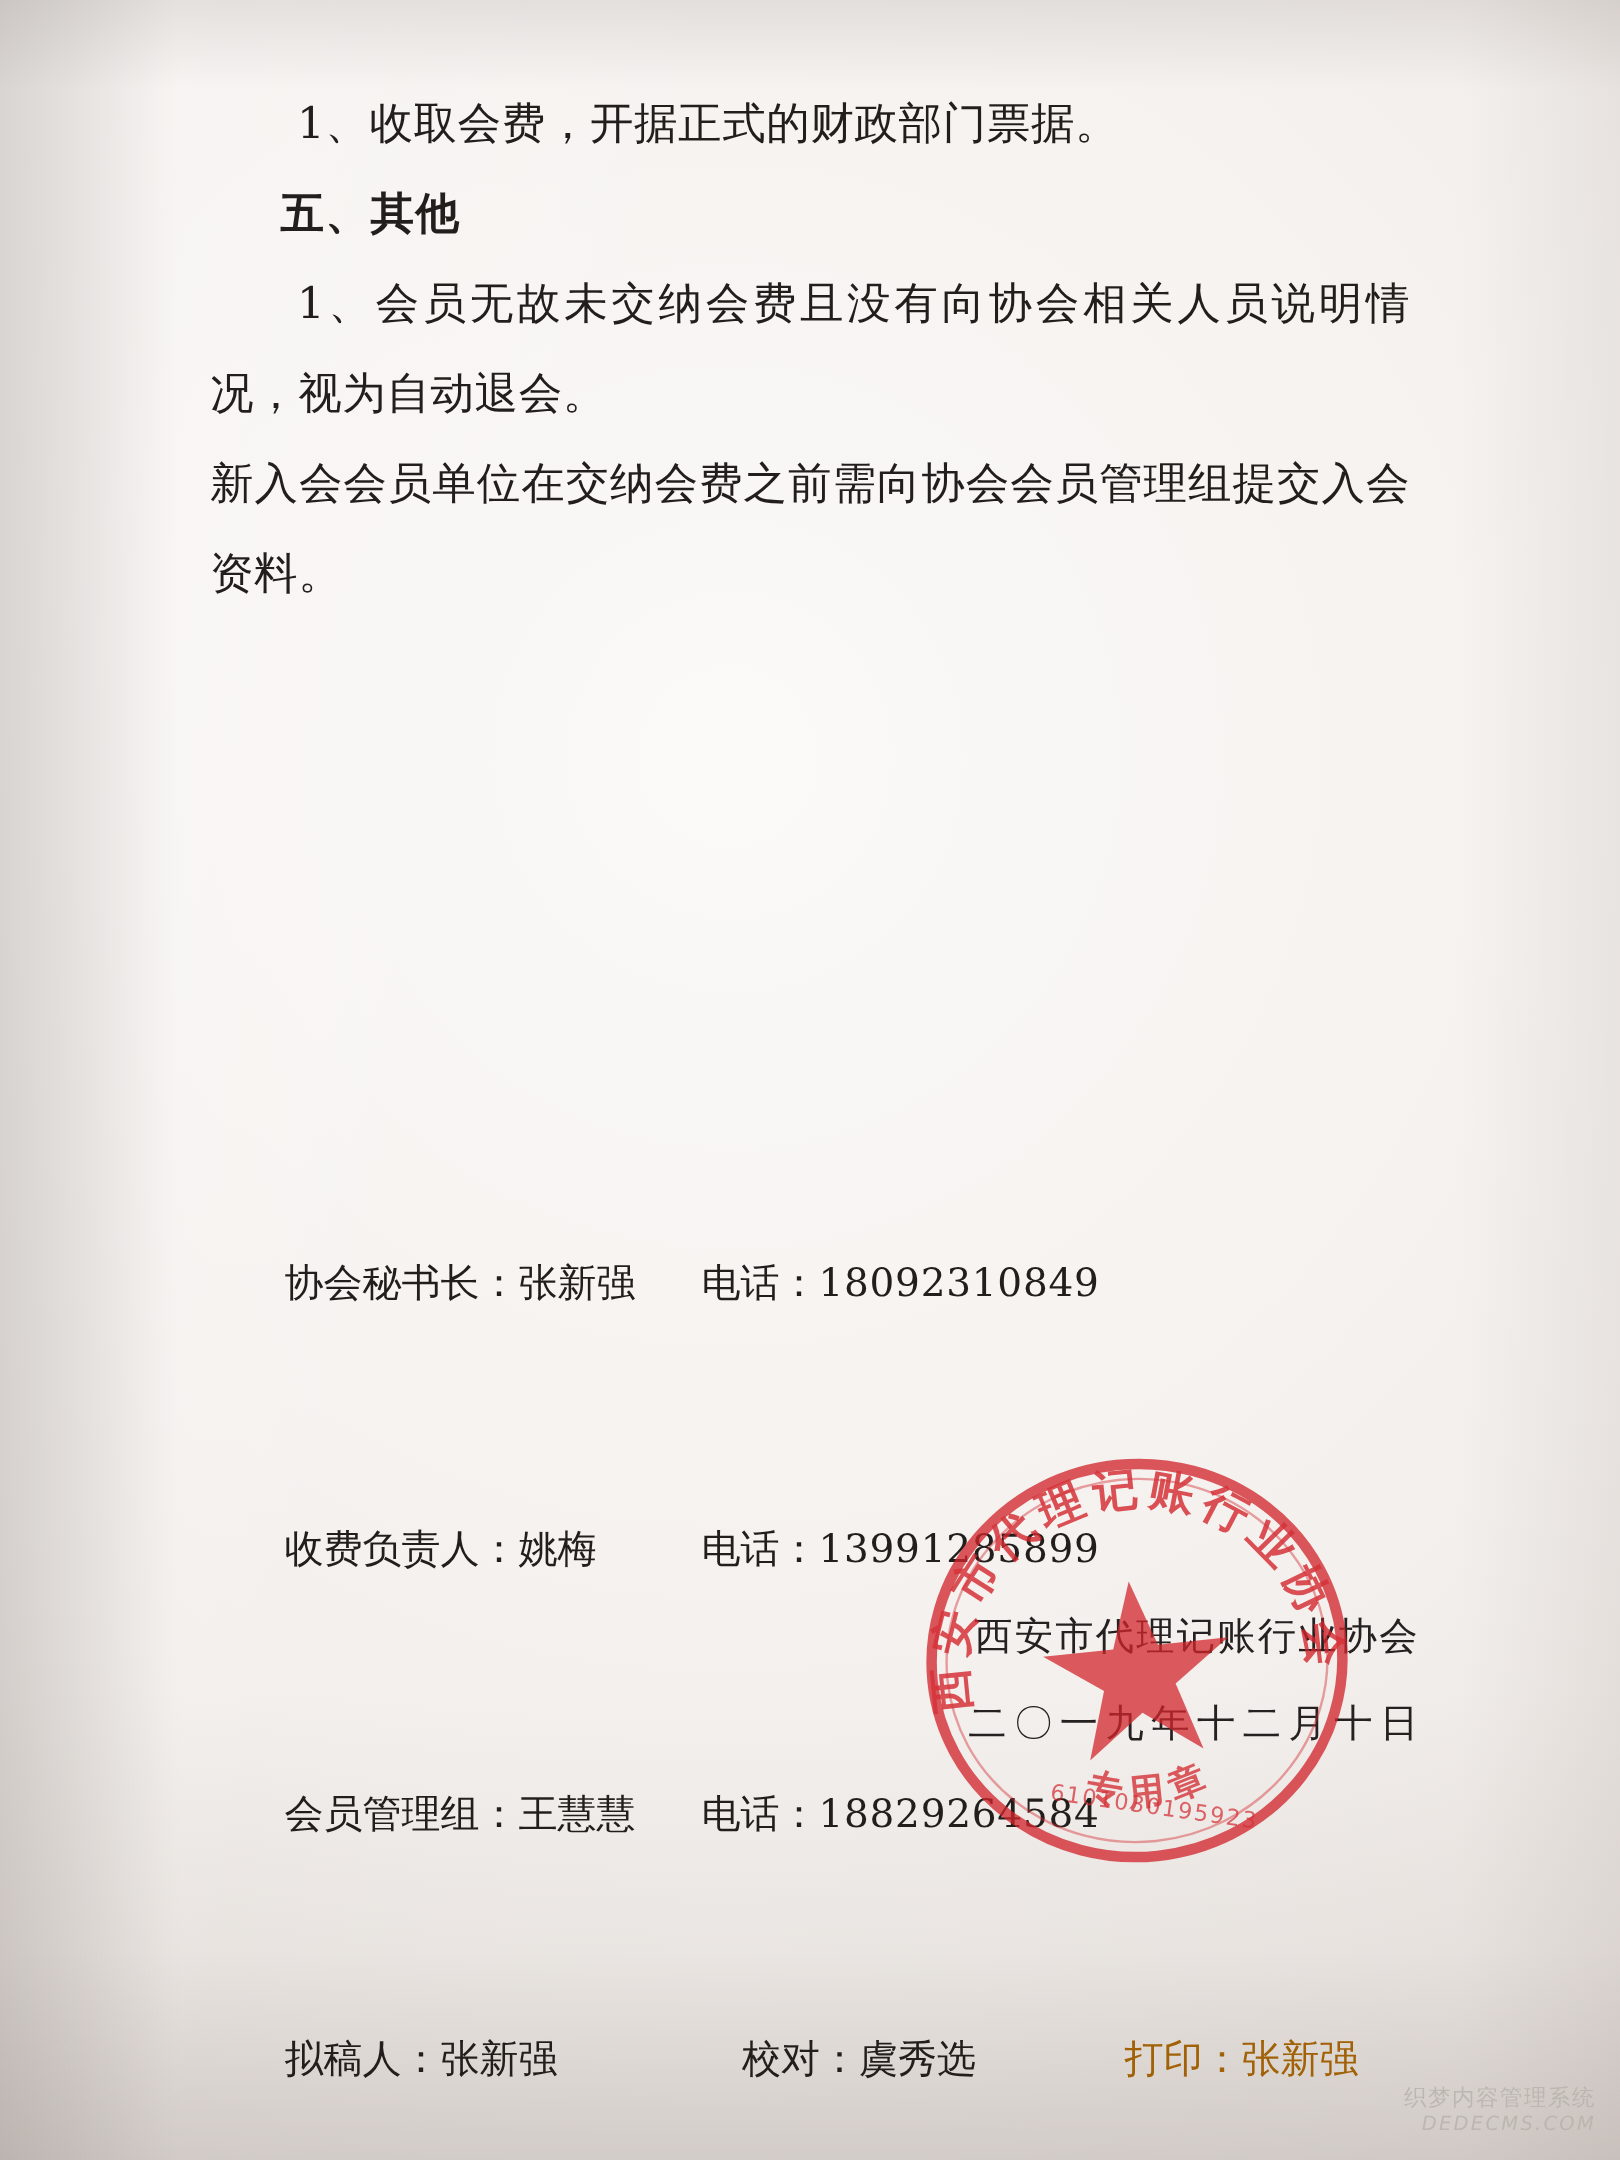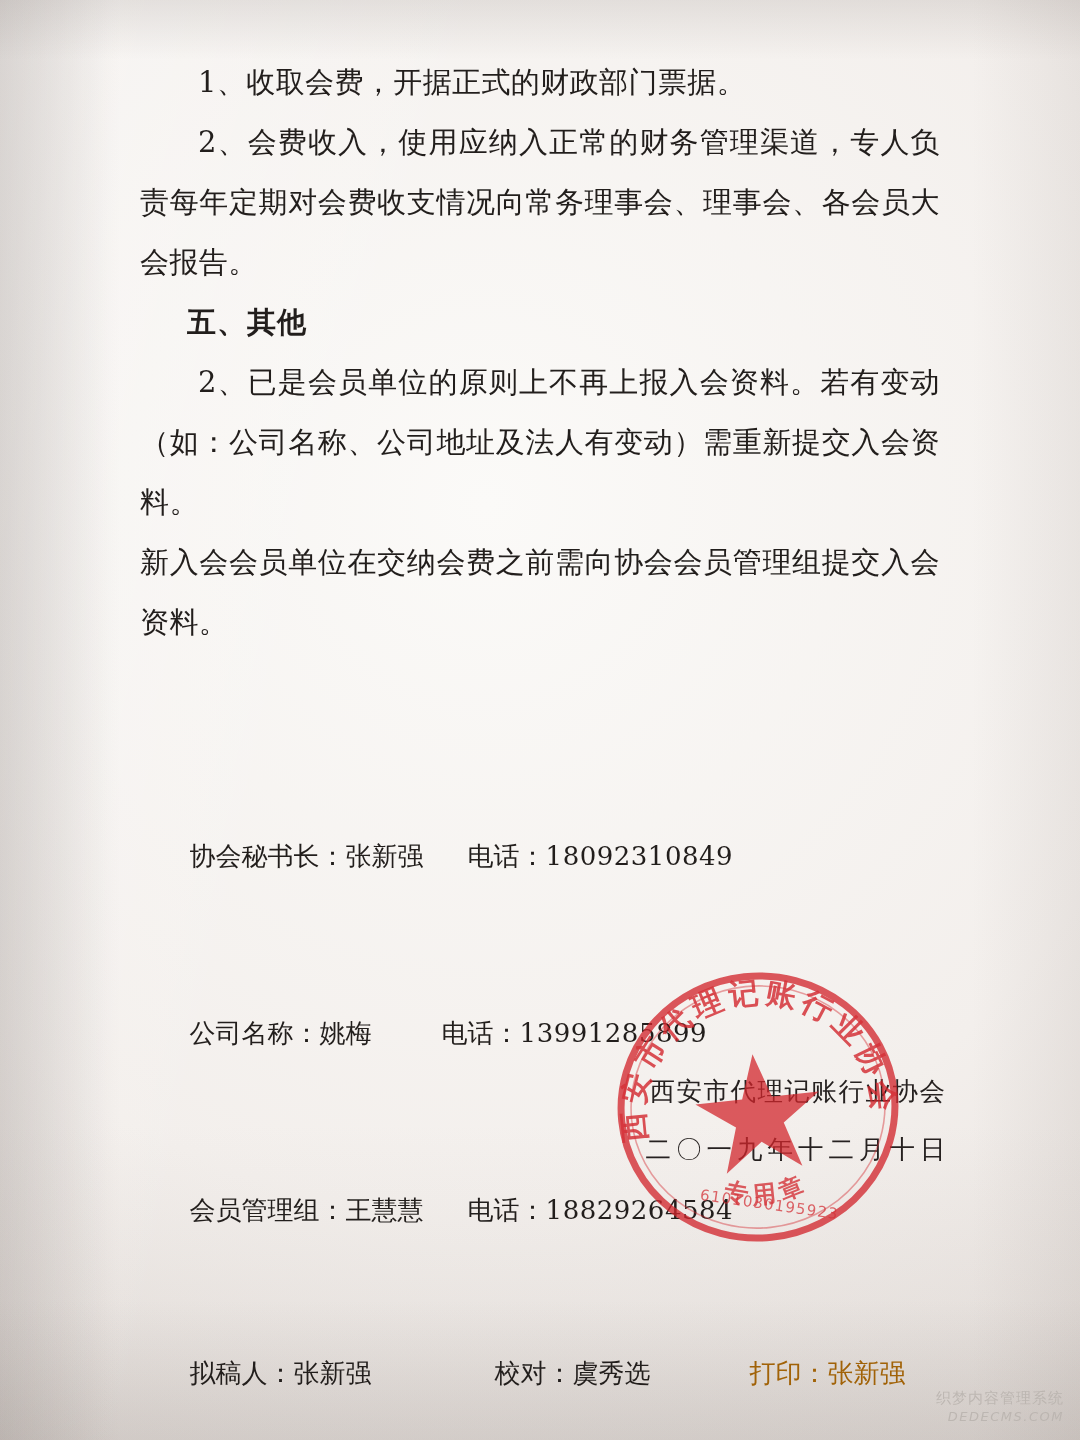--- a/index.html
+++ b/index.html
@@ -181,32 +181,31 @@
 
 <div class="paper"></div>
 <div class="shade-left"></div>
 <div class="shade-top"></div>
 <div class="shade-bottom"></div>
 
 <div class="doc">
 
   <div class="body-text">
     <p class="p indent">1、收取会费，开据正式的财政部门票据。</p>
-    <p class="p indent">2、会费收入，使用应纳入正常的财务管理渠道，专人负责每年定期对会费收支情况向常务理事会、理事会、各会员大会报告。</p>
     <p class="p heading">五、其他</p>
-    <p class="p indent">2、已是会员单位的原则上不再上报入会资料。若有变动（如：公司名称、公司地址及法人有变动）需重新提交入会资料。</p>
+    <p class="p indent">1、会员无故未交纳会费且没有向协会相关人员说明情况，视为自动退会。</p>
     <p class="p">新入会会员单位在交纳会费之前需向协会会员管理组提交入会资料。</p>
   </div>
 
   <div class="contacts">
     <div class="contact-row">
       <span class="contact-role">协会秘书长：</span><span class="contact-name">张新强</span><span class="phone-label">电话：</span><span class="phone-num">18092310849</span>
     </div>
     <div class="contact-row">
-      <span class="contact-role">公司名称：</span><span class="contact-name">姚梅</span><span class="phone-label">电话：</span><span class="phone-num">13991285899</span>
+      <span class="contact-role">收费负责人：</span><span class="contact-name">姚梅</span><span class="phone-label">电话：</span><span class="phone-num">13991285899</span>
     </div>
     <div class="contact-row">
       <span class="contact-role">会员管理组：</span><span class="contact-name">王慧慧</span><span class="phone-label">电话：</span><span class="phone-num">18829264584</span>
     </div>
   </div>
 
   <div class="signature-block">
     <div class="sig-org">西安市代理记账行业协会</div>
     <div class="sig-date">二〇一九年十二月十日</div>
   </div>

